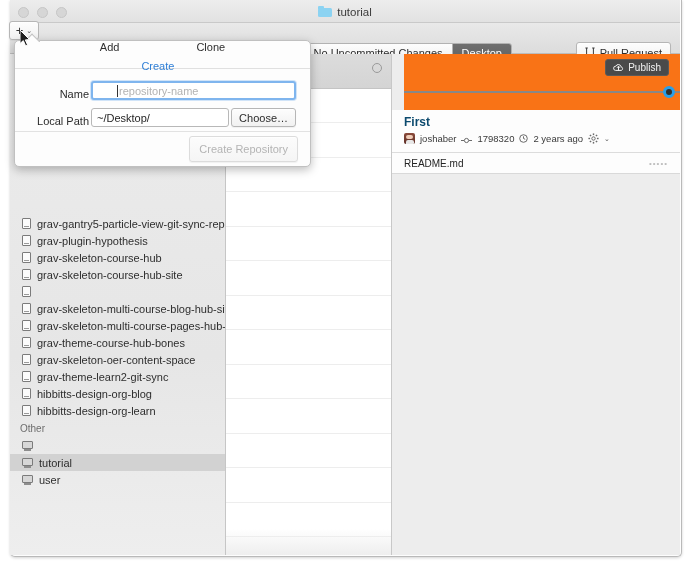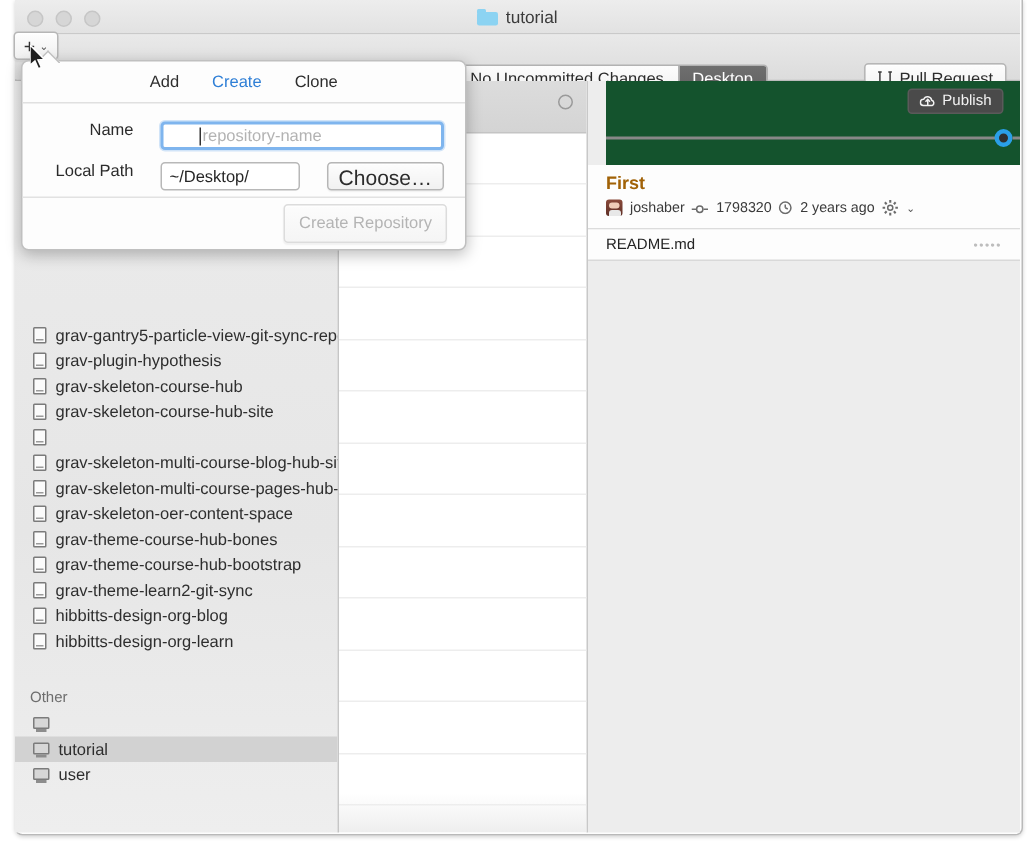--- a/index.html
+++ b/index.html
@@ -234,21 +234,20 @@
     width: 7px; height: 2px;
     background: #8d8d8d;
   }
   .group-label {
     font-size: 10px;
     color: #6d6d6d;
     padding: 3px 0 2px 10px;
     height: 13px;
     display: flex;
     align-items: center;
-    margin-top: 20px;
   }
 
   
   .commit-col {
     width: 166px;
     background: #ffffff;
     border-right: 1px solid #c8c8c8;
     box-sizing: border-box;
     position: relative;
     overflow: hidden;
@@ -287,21 +286,21 @@
   .detail-col {
     flex: 1;
     background: #ededed;
     position: relative;
     overflow: hidden;
   }
   .graph-bar {
     position: absolute;
     left: 12px; right: 0; top: 0;
     height: 56px;
-    background: #14532d;
+    background: #f97316;
     border-bottom: 1px solid #1e1e1e;
     padding-left: 48px;
   }
   .publish-btn {
     position: absolute;
     right: 11px; top: 5px;
     height: 17px;
     padding: 0 7px;
     border-radius: 3px;
     background: #4a4a4a;
@@ -334,21 +333,21 @@
     position: absolute;
     left: 0; right: 0; top: 56px;
     height: 43px;
     background: #fdfdfd;
     border-bottom: 1px solid #dcdcdc;
     box-sizing: border-box;
     padding: 5px 12px 0 12px;
   }
   .commit-title {
     font-size: 12px;
-    color: #a16207;
+    color: #0c4a6e;
     font-weight: 600;
     line-height: 15px;
   }
   .commit-meta {
     display: flex;
     align-items: center;
     gap: 5px;
     margin-top: 3px;
     font-size: 9.5px;
     color: #3a3a3a;
@@ -424,33 +423,33 @@
     left: 2px; top: 3px;
     width: 11px; height: 11px;
     background: #fdfdfd;
     border-left: 1px solid #c0c0c0;
     border-top: 1px solid #c0c0c0;
     transform: rotate(45deg);
   }
   .pop-tabs {
     height: 27px;
     display: flex;
-    align-items: center;
+    align-items: flex-start;
     justify-content: center;
     gap: 22px;
     border-bottom: 1px solid #e0e0e0;
     font-size: 11px;
     color: #2e2e2e;
   }
-  .pop-tabs .tab.active { color: #2f7fd6; }
+  .pop-tabs .tab.active { color: #2f7fd6; margin-top: 19px; }
   .pop-form { padding: 12px 14px 0 14px; }
   .form-row {
     display: flex;
-    align-items: flex-start;
-    gap: 18px;
+    align-items: flex-end;
+    gap: 2px;
     margin-bottom: 8px;
   }
   .form-label {
     width: 60px;
     text-align: right;
     font-size: 11px;
     color: #2b2b2b;
   }
   .input {
     flex: 1;
@@ -474,21 +473,21 @@
   .input .ph { color: #b3b3b3; }
   .input .caret {
     display: inline-block;
     width: 1px; height: 12px;
     background: #333;
     margin-right: 1px;
   }
   .choose-btn {
     height: 19px;
     padding: 0 7px;
-    font-size: 14px;
+    font-size: 11px;
   }
   .pop-footer {
     position: absolute;
     left: 0; right: 0; bottom: 0;
     height: 35px;
     border-top: 1px solid #e2e2e2;
     display: flex;
     align-items: center;
     justify-content: flex-end;
     padding-right: 12px;
@@ -604,29 +603,25 @@
         <div class="repo-item">
           <span class="doc-icon"></span>
           <span>grav-skeleton-multi-course-blog-hub-site</span>
         </div>
         <div class="repo-item">
           <span class="doc-icon"></span>
           <span>grav-skeleton-multi-course-pages-hub-site</span>
         </div>
         <div class="repo-item">
           <span class="doc-icon"></span>
+          <span>grav-theme-course-hub-bones</span>
+        </div>
+        <div class="repo-item">
+          <span class="doc-icon"></span>
           <span>grav-skeleton-oer-content-space</span>
-        </div>
-        <div class="repo-item">
-          <span class="doc-icon"></span>
-          <span>grav-theme-course-hub-bones</span>
-        </div>
-        <div class="repo-item">
-          <span class="doc-icon"></span>
-          <span>grav-theme-course-hub-bootstrap</span>
         </div>
         <div class="repo-item">
           <span class="doc-icon"></span>
           <span>grav-theme-learn2-git-sync</span>
         </div>
         <div class="repo-item">
           <span class="doc-icon"></span>
           <span>hibbitts-design-org-blog</span>
         </div>
         <div class="repo-item">

